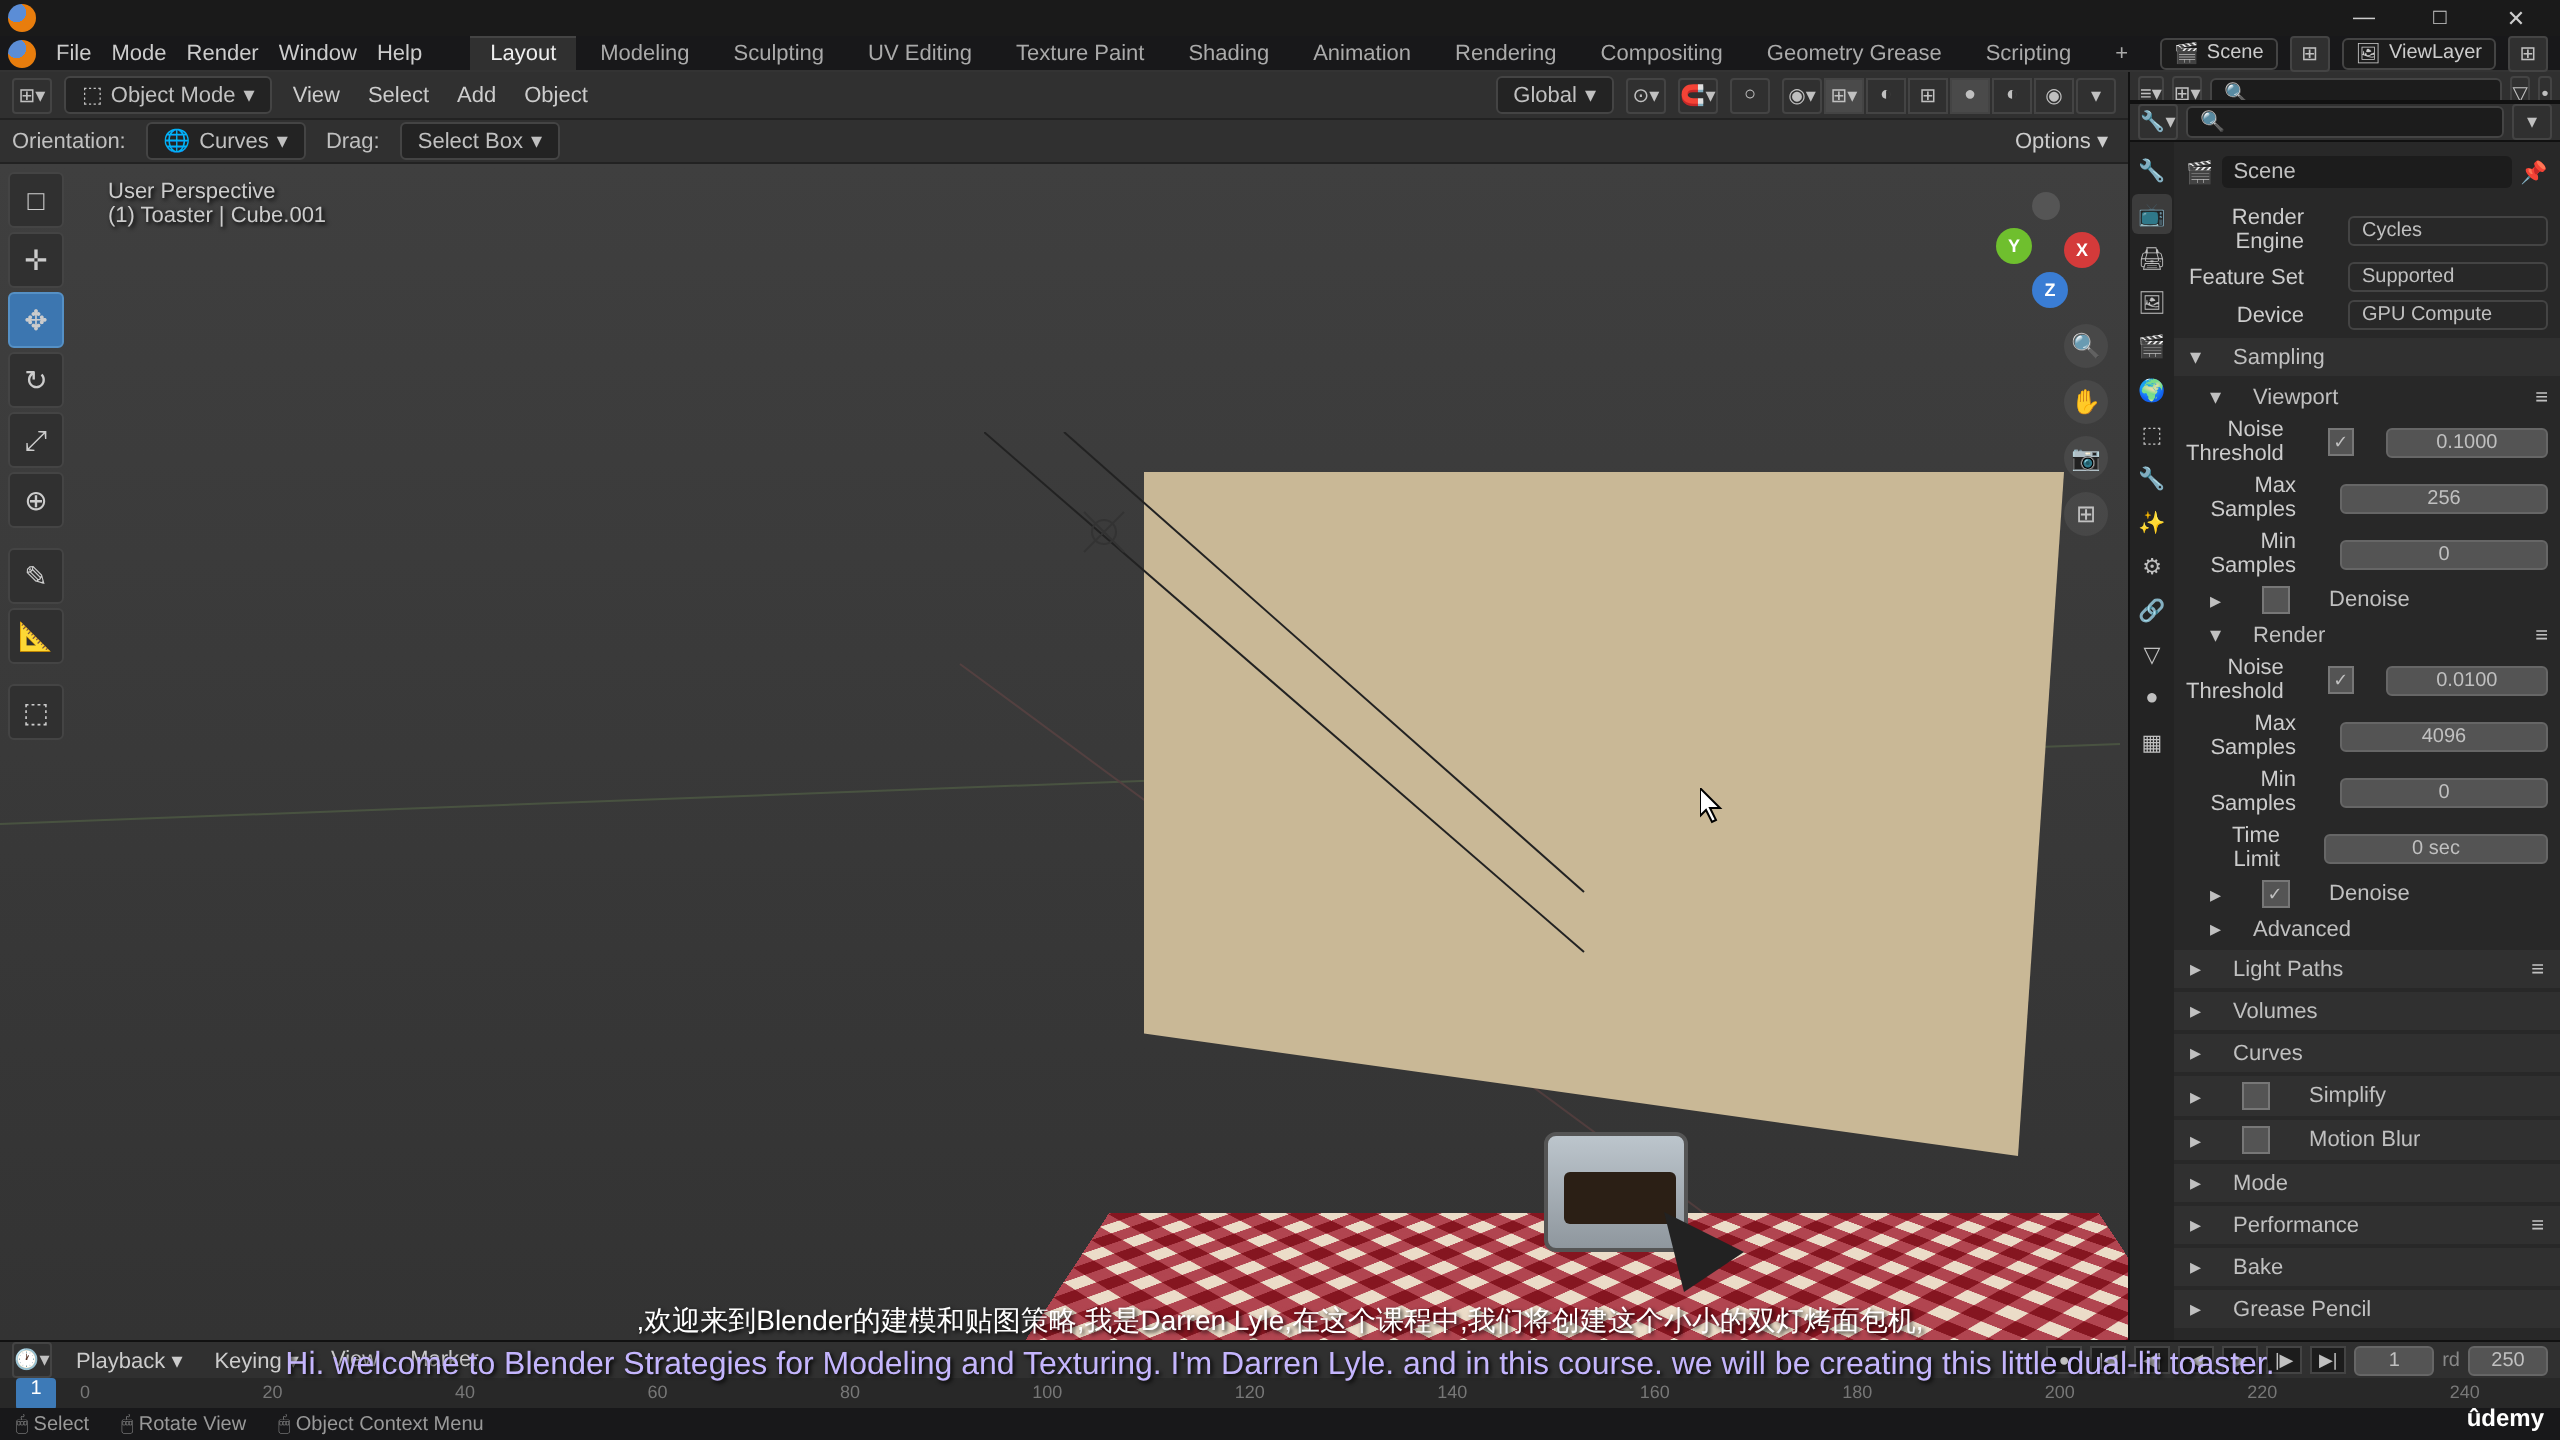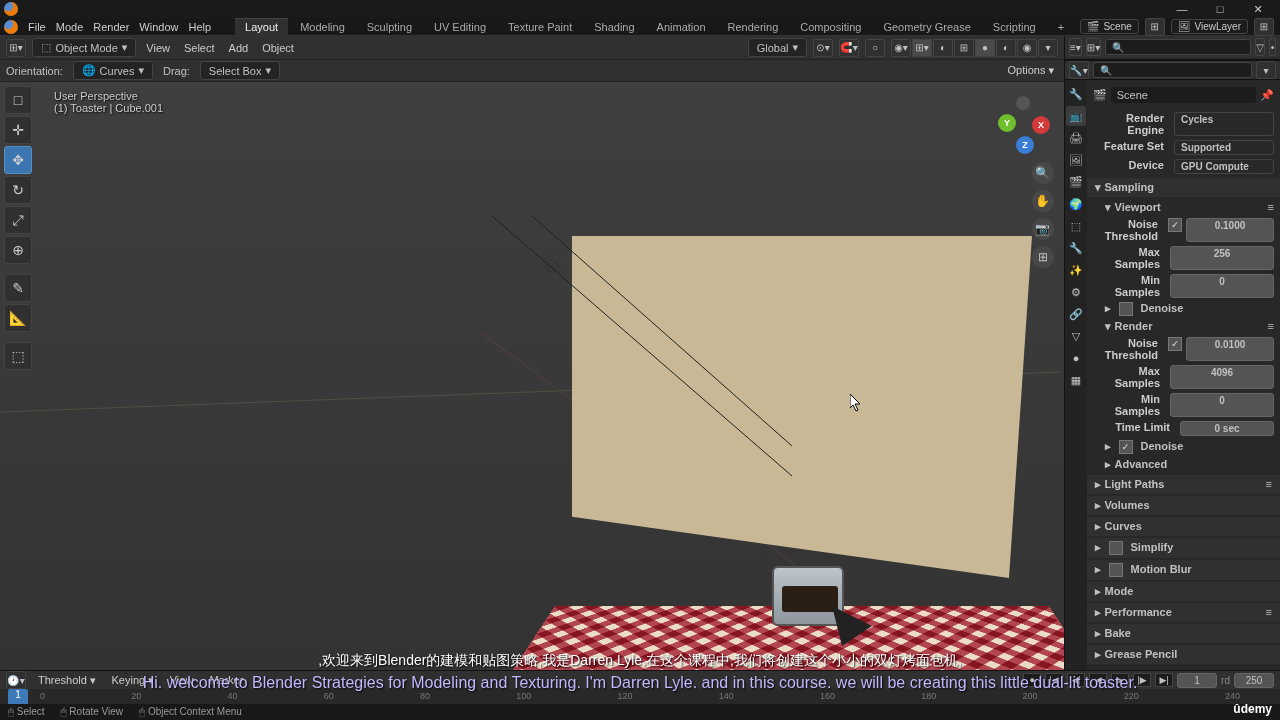--- a/index.html
+++ b/index.html
@@ -44,21 +44,21 @@
 .tree-item { display: flex; align-items: center; gap: 4px; padding: 1px 0; }
 .tree-item.indent1 { padding-left: 16px; }
 .tree-icon { width: 12px; height: 12px; display: inline-flex; align-items:center; justify-content:center; font-size:10px; }
 .eye-col { margin-left: auto; display: flex; gap: 4px; }
 .properties { flex: 1; display: flex; background: #282828; }
 .prop-tabs { width: 22px; background: #232323; display: flex; flex-direction: column; gap: 2px; padding-top: 4px; }
 .prop-tab { width: 20px; height: 20px; display: flex; align-items: center; justify-content: center; font-size: 11px; border-radius: 3px; margin-left: 1px; }
 .prop-tab.active { background: #3c3c3c; }
 .prop-content { flex: 1; overflow-y: auto; padding: 4px 6px; font-size: 11px; }
 .prop-header { height: 22px; display: flex; align-items: center; gap: 4px; margin-bottom: 4px; }
-.prop-row { display: flex; padding: 2px 0; gap: 4px; font-weight: bold; }
+.prop-row { display: flex; align-items: center; padding: 2px 0; gap: 16px; }
 .prop-row.section { background: #303030; margin: 2px -6px; padding: 3px 8px; cursor: pointer; }
 .prop-row.subsection { padding-left: 12px; }
 .prop-label { flex: 1; text-align: right; padding-right: 6px; color: #ccc; }
 .prop-value { width: 88px; background: #545454; border: 1px solid #666; text-align: center; padding: 1px 4px; border-radius: 3px; font-size: 10px; }
 .prop-dd { width: 100px; background: #282828; border: 1px solid #444; padding: 1px 6px; border-radius: 3px; font-size: 10px; }
 .prop-check { width: 14px; height: 14px; background: #545454; border: 1px solid #777; display:flex; align-items:center; justify-content:center; font-size:9px; }
 .timeline { position: absolute; bottom: 16px; left: 0; right: 0; height: 34px; background: #232323; border-top: 1px solid #111; display: flex; flex-direction: column; }
 .tl-header { height: 18px; background: #303030; display: flex; align-items: center; padding: 0 6px; gap: 8px; font-size: 11px; }
 .tl-track { flex: 1; background: #282828; position: relative; }
 .tl-frame-indicator { position: absolute; left: 8px; top: 0; width: 20px; height: 16px; background: #3d7ab7; color: #fff; text-align: center; font-size: 10px; border-radius: 2px; }
@@ -310,42 +310,42 @@
         <div class="prop-row">
           <span class="prop-label">Max Samples</span>
           <span class="prop-value" style="width:104px">4096</span>
         </div>
         <div class="prop-row">
           <span class="prop-label">Min Samples</span>
           <span class="prop-value" style="width:104px">0</span>
         </div>
         <div class="prop-row">
           <span class="prop-label">Time Limit</span>
-          <span class="prop-value" style="width:94px">0 sec</span>
+          <span class="prop-value" style="width:112px">0 sec</span>
         </div>
         <div class="prop-row subsection">▸ <span class="prop-check" style="margin:0 4px">✓</span><span>Denoise</span></div>
         <div class="prop-row subsection">▸ <span>Advanced</span></div>
         <div class="prop-row section">▸ <span>Light Paths</span><span style="margin-left:auto">≡</span></div>
         <div class="prop-row section">▸ <span>Volumes</span></div>
         <div class="prop-row section">▸ <span>Curves</span></div>
         <div class="prop-row section">▸ <span class="prop-check" style="margin:0 4px"></span><span>Simplify</span></div>
         <div class="prop-row section">▸ <span class="prop-check" style="margin:0 4px"></span><span>Motion Blur</span></div>
         <div class="prop-row section">▸ <span>Mode</span></div>
         <div class="prop-row section">▸ <span>Performance</span><span style="margin-left:auto">≡</span></div>
         <div class="prop-row section">▸ <span>Bake</span></div>
         <div class="prop-row section">▸ <span>Grease Pencil</span></div>
       </div>
     </div>
   </div>
 </div>
 
 <div class="timeline">
   <div class="tl-header">
     <span class="hdr-icon-btn">🕐▾</span>
-    <span class="menu-item"><span>Threshold</span> ▾</span>
+    <span class="menu-item"><span>Playback</span> ▾</span>
     <span class="menu-item"><span>Keying</span> ▾</span>
     <span class="menu-item">View</span>
     <span class="menu-item">Marker</span>
     <div class="tl-right">
       <span class="tl-ctrl">●</span>
       <span class="tl-ctrl">|◀</span>
       <span class="tl-ctrl">◀|</span>
       <span class="tl-ctrl">◀</span>
       <span class="tl-ctrl">▶</span>
       <span class="tl-ctrl">|▶</span>

